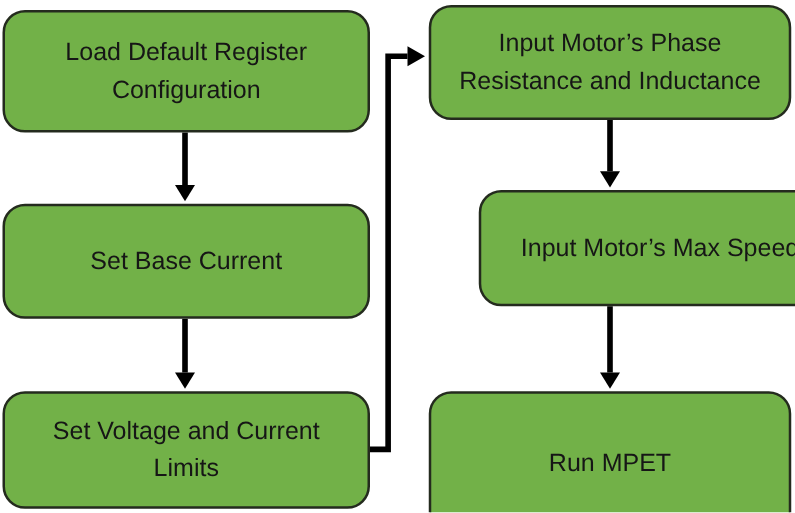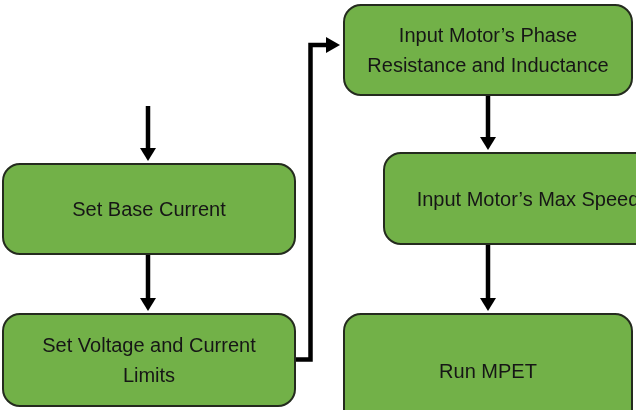--- a/index.html
+++ b/index.html
@@ -74,20 +74,23 @@
     <g>
       <path class="arrow-stem" d="M488,96 L488,137"></path>
       <polygon class="arrow-head" points="480,137 496,137 488,150"></polygon>
     </g>
     <g>
       <path class="arrow-stem" d="M488,245 L488,298"></path>
       <polygon class="arrow-head" points="480,298 496,298 488,311"></polygon>
     </g>
   </svg>
 
+  <div class="node node-1">
+    <span>Load Default Register Configuration</span>
+  </div>
 
   <div class="node node-3">
     <span>Set Voltage and Current Limits</span>
   </div>
 
   <div class="node node-2">
     <span>Set Base Current</span>
   </div>
 
   <div class="node node-4">

